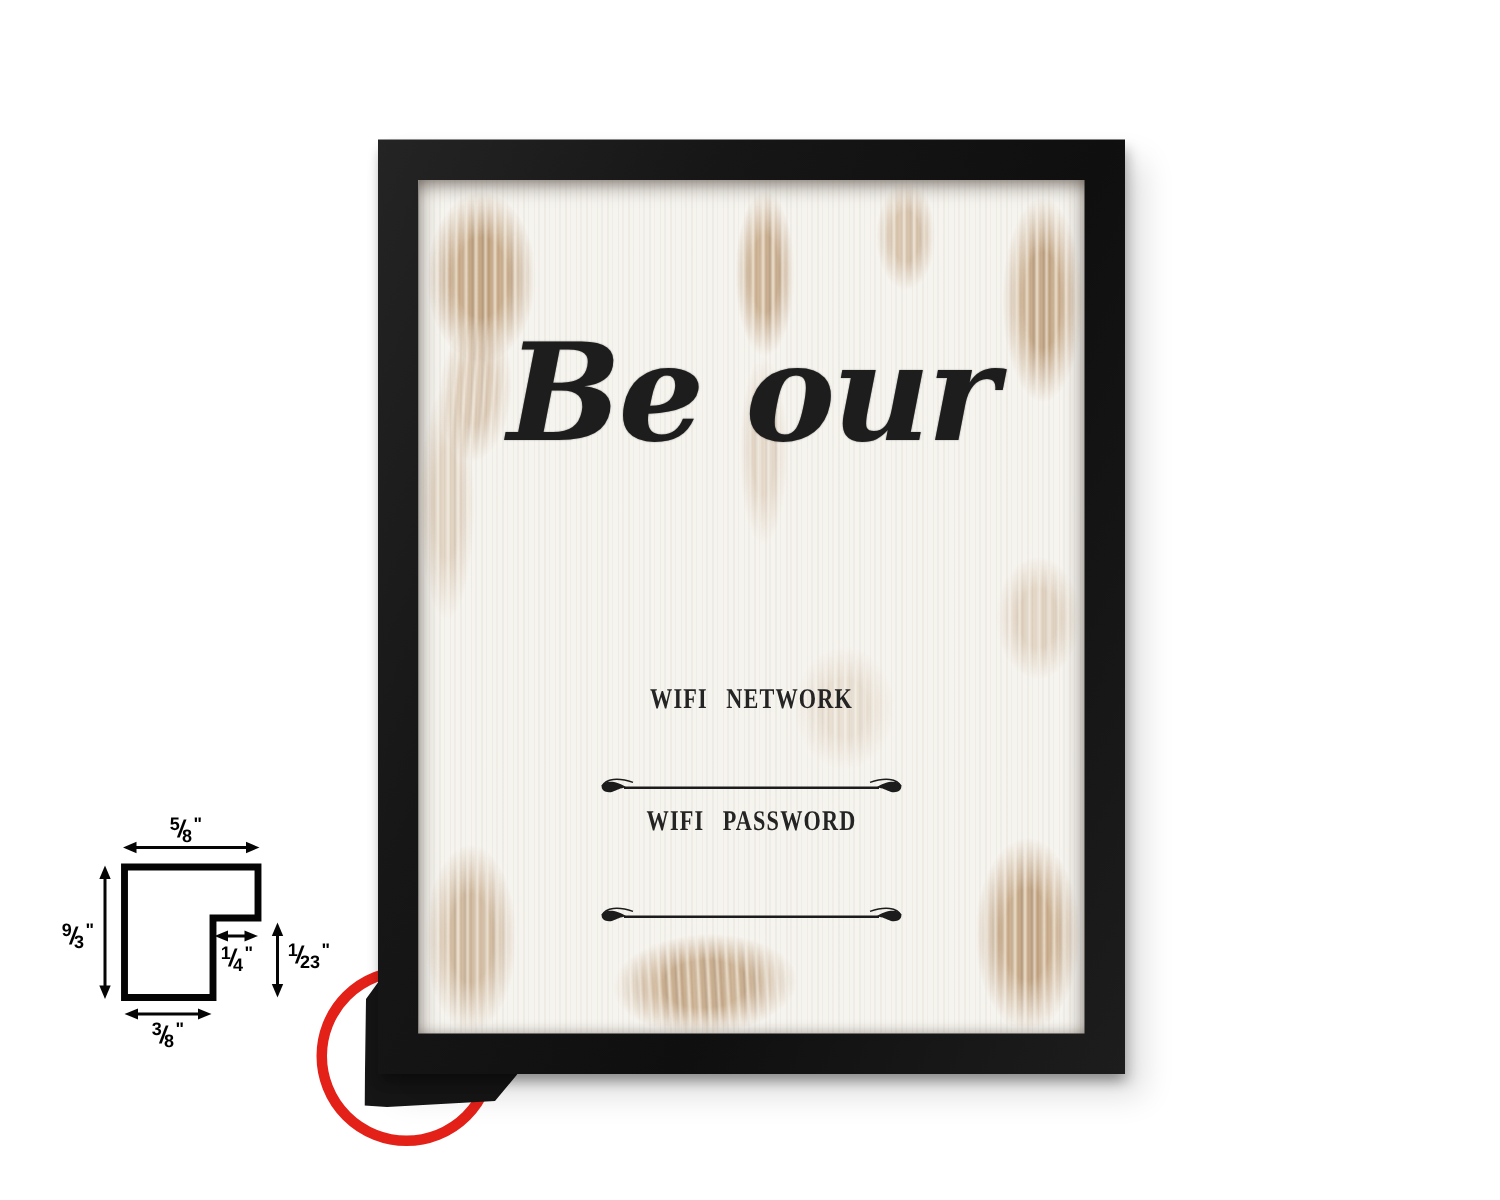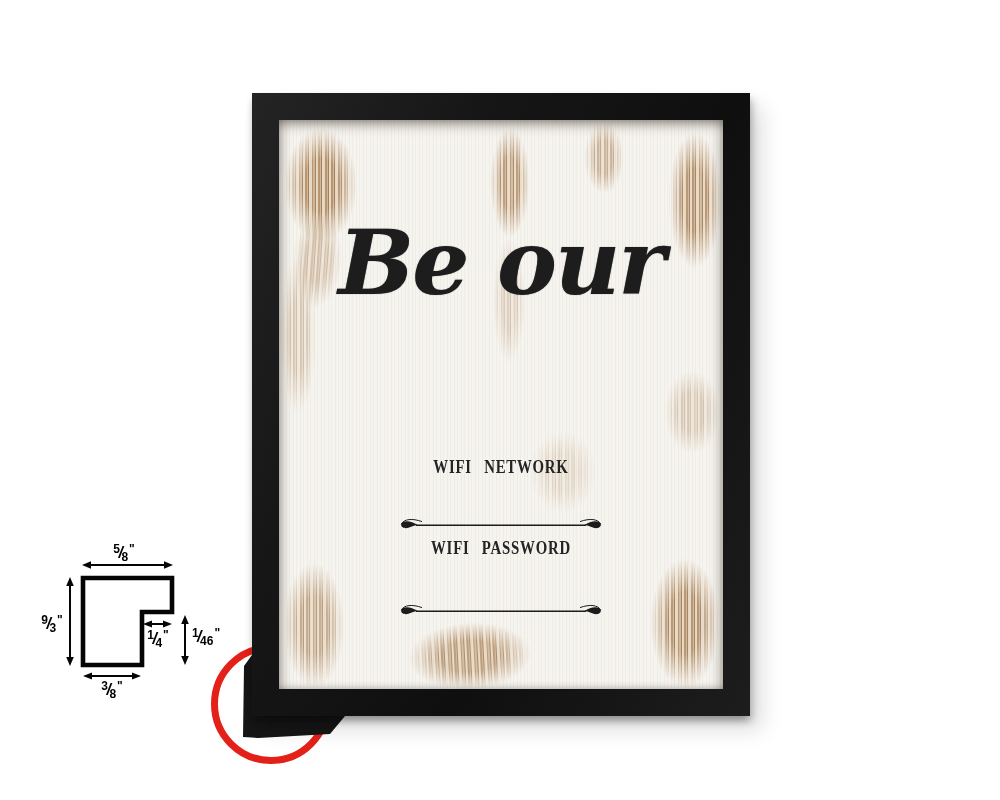--- a/index.html
+++ b/index.html
@@ -103,21 +103,21 @@
     <div class="dim-label" style="left:96px;top:13px">
       <span class="fr-num">5</span><span class="fr-sl">/</span><span class="fr-den">8</span><span class="fr-unit">"</span>
     </div>
     <div class="dim-label" style="left:24px;top:84px">
       <span class="fr-num">9</span><span class="fr-sl">/</span><span class="fr-den">3</span><span class="fr-unit">"</span>
     </div>
     <div class="dim-label" style="left:130px;top:99px">
       <span class="fr-num">1</span><span class="fr-sl">/</span><span class="fr-den">4</span><span class="fr-unit">"</span>
     </div>
     <div class="dim-label" style="left:178px;top:97px">
-      <span class="fr-num">1</span><span class="fr-sl">/</span><span class="fr-den">46</span><span class="fr-unit">"</span>
+      <span class="fr-num">1</span><span class="fr-sl">/</span><span class="fr-den">23</span><span class="fr-unit">"</span>
     </div>
     <div class="dim-label" style="left:84px;top:150px">
       <span class="fr-num">3</span><span class="fr-sl">/</span><span class="fr-den">8</span><span class="fr-unit">"</span>
     </div>
   </div>
 
   <div class="red-ring"></div>
 
   <div class="corner-depth"></div>
 

